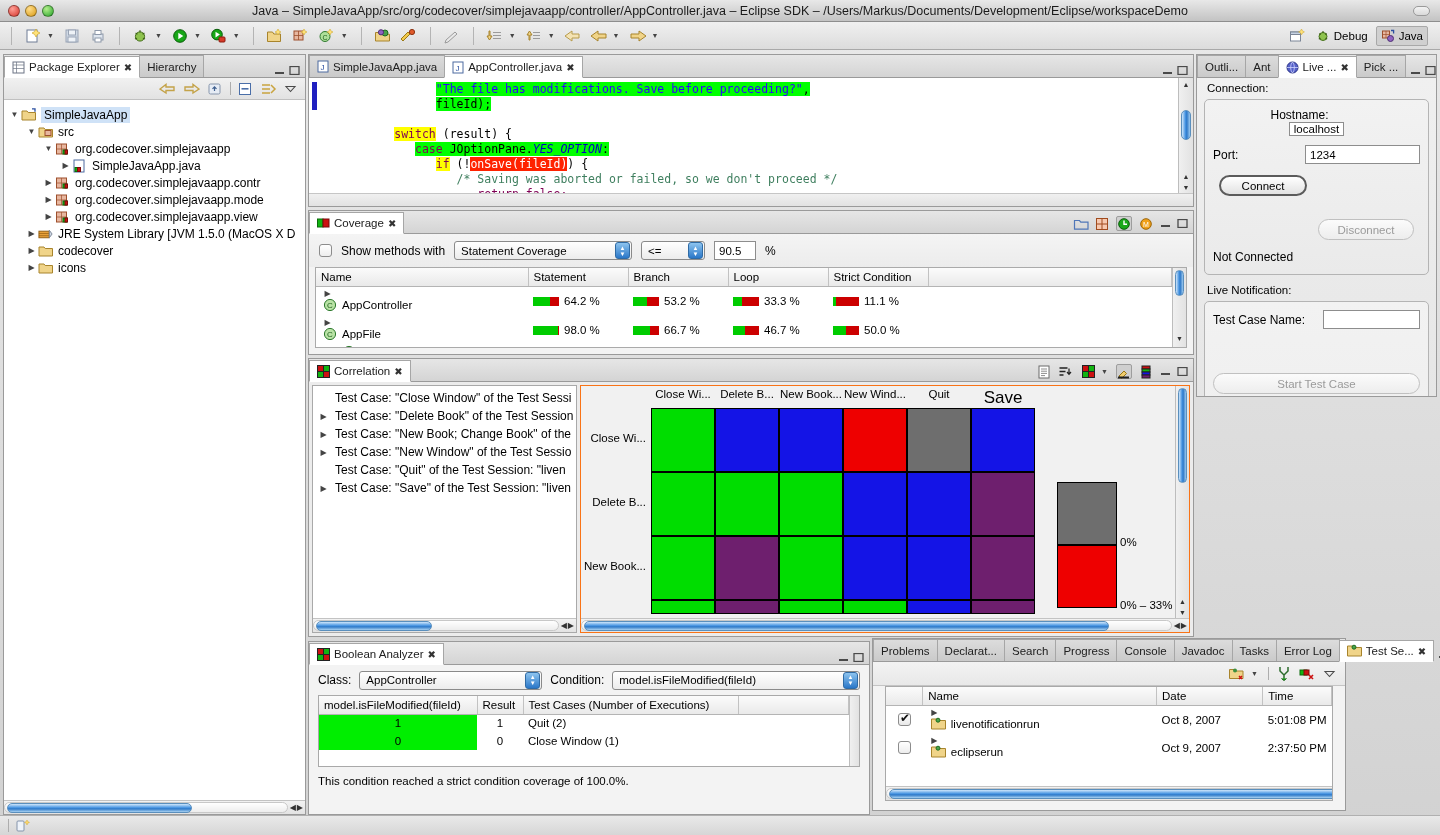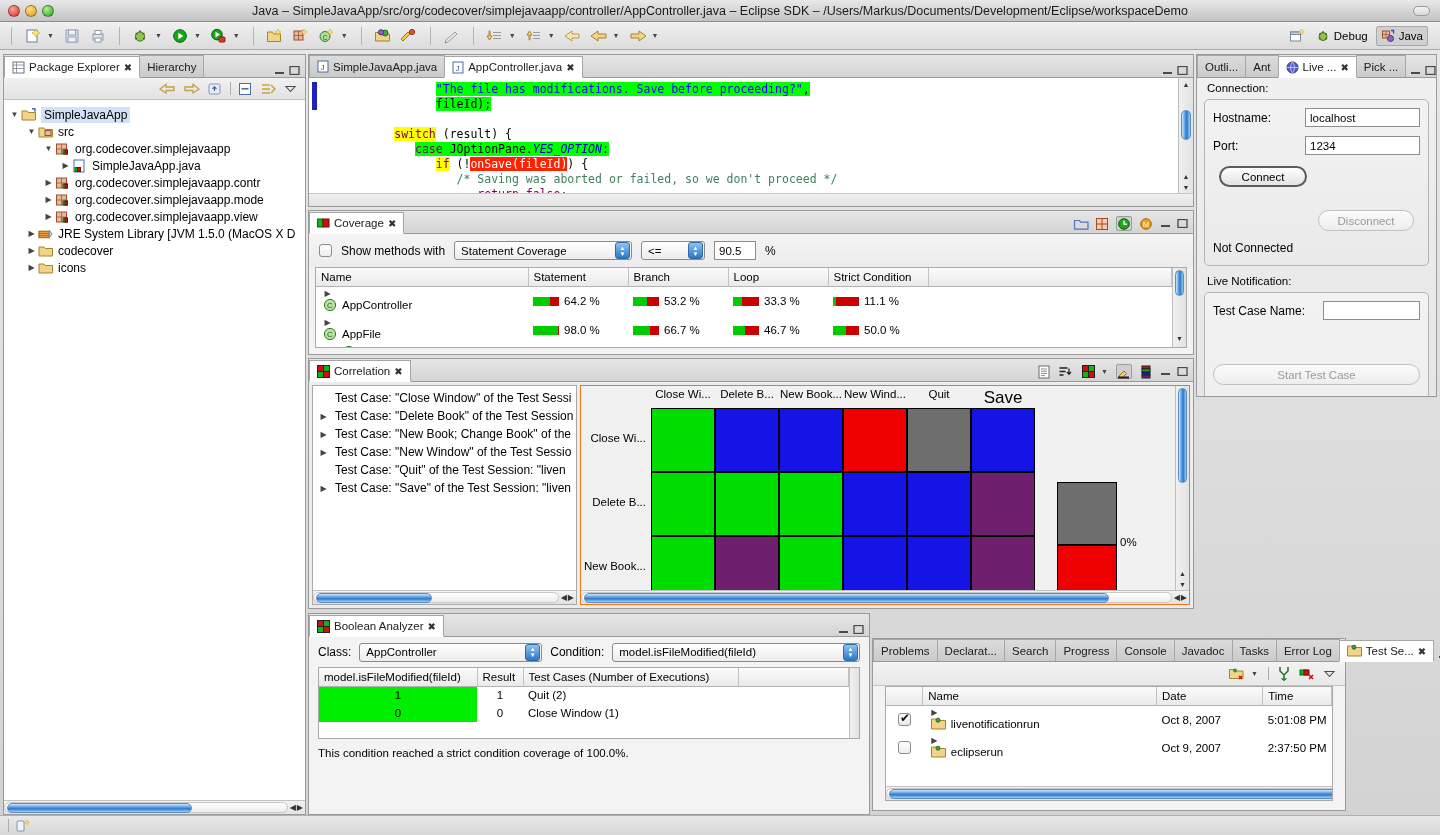--- a/index.html
+++ b/index.html
@@ -821,21 +821,21 @@
                 </div>
               <div class="btns">
                   <span>◀</span>
                   <span>▶</span>
                 </div>
             </div>
           </div>
         </div>
       </div>
 
-      <div class="part" style="height:202px;margin-top:4px;width:562px;">
+      <div class="part" style="height:174px;margin-top:4px;width:562px;">
         <div class="tabrow">
           <div class="tab sel">
             <svg width="13" height="13" viewBox="0 0 13 13">
                 <rect x="0.5" y="0.5" width="6" height="6" fill="#cc1111" stroke="#222"></rect>
                 <rect x="6.5" y="0.5" width="6" height="6" fill="#11b411" stroke="#222"></rect>
                 <rect x="0.5" y="6.5" width="6" height="6" fill="#11b411" stroke="#222"></rect>
                 <rect x="6.5" y="6.5" width="6" height="6" fill="#cc1111" stroke="#222"></rect>
               </svg>
             <span>Boolean Analyzer</span>
             <span class="x">✖</span>
@@ -928,21 +928,21 @@
               </svg>
             <svg class="mini" viewBox="0 0 11 9">
                 <rect x="1" y="0.5" width="9" height="8" fill="none" stroke="#4a4a4a" stroke-width="1.3"></rect>
               </svg>
           </div>
         </div>
 
         <div style="flex:1;background:linear-gradient(#f0f0f0,#e6e6e6);overflow:hidden;padding-bottom:6px;">
           <div class="grp-label">Connection:</div>
           <div class="group">
-            <div style="display:flex;align-items:center;margin-bottom:9px;">
+            <div style="display:flex;align-items:center;margin-bottom:9px;flex-direction:column;">
               <span style="width:92px;">Hostname:</span>
               <div class="aqua-field" style="flex:1;">
                 <span>localhost</span>
               </div>
             </div>
             <div style="display:flex;align-items:center;margin-bottom:11px;">
               <span style="width:92px;">Port:</span>
               <div class="aqua-field" style="flex:1;">
                 <span>1234</span>
               </div>

